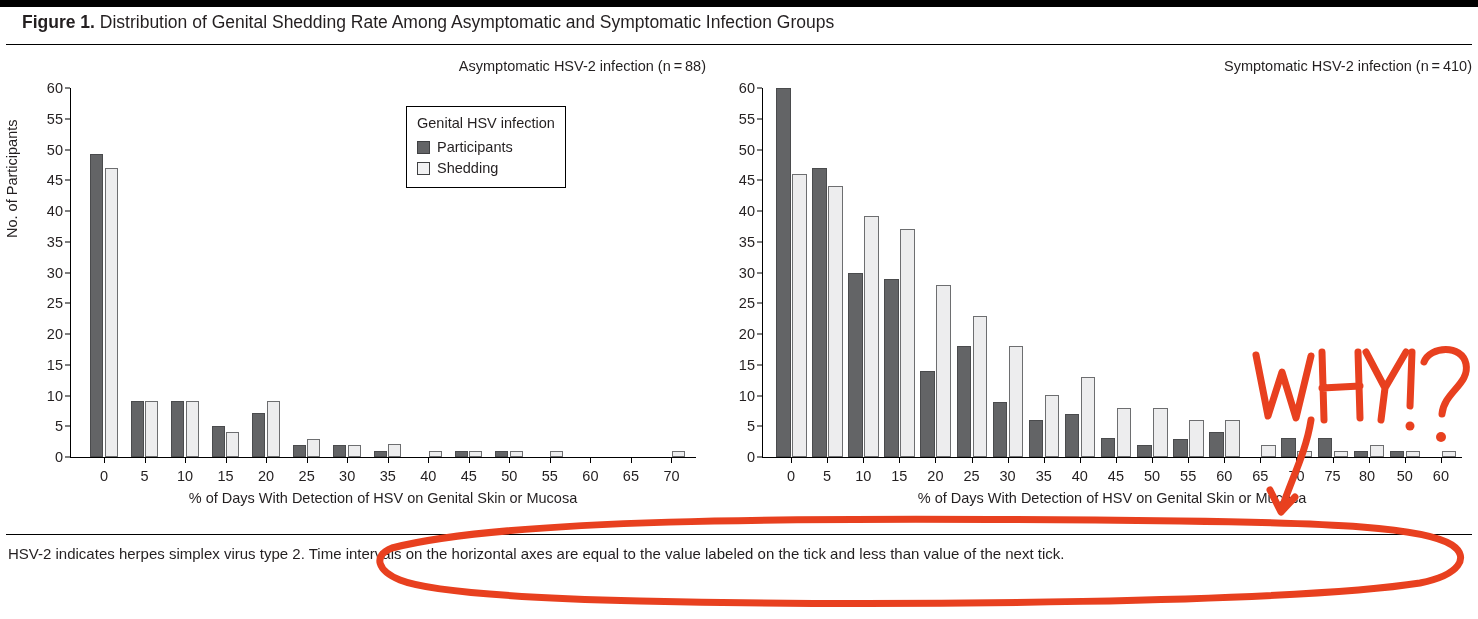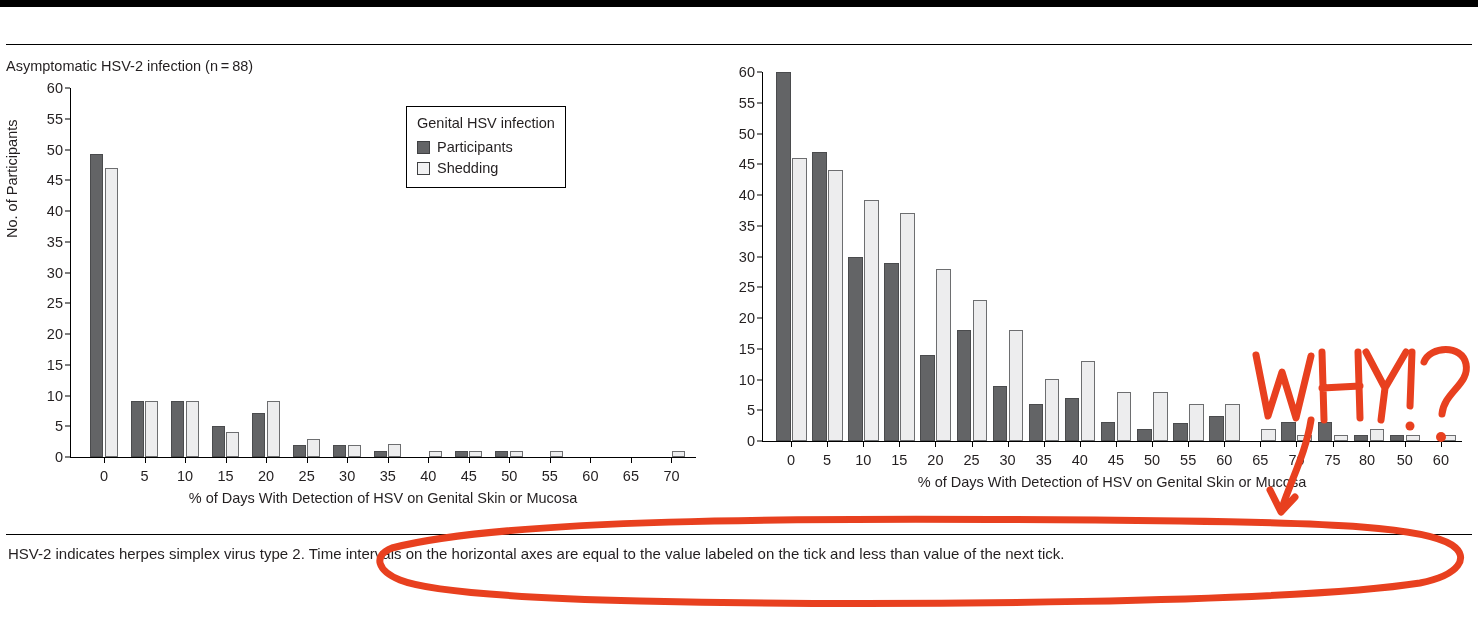--- a/index.html
+++ b/index.html
@@ -49,21 +49,21 @@
   .rule-bottom { top: 534px; }
 
   .panel {
     position: absolute;
     top: 58px;
   }
   .panel-left { left: 6px; width: 700px; }
   .panel-right { left: 710px; width: 762px; }
 
   .panel-title {
-    text-align: left;
+    text-align: right;
     font-size: 14.5px;
     color: #231f20;
     margin: 0;
     padding: 0;
   }
 
   .plot-wrap {
     position: relative;
     margin-top: 14px;
     height: 410px;
@@ -189,20 +189,23 @@
     pointer-events: none;
   }
 </style>
 </head>
 <body>
 
 <div id="page">
 
   <div class="topbar"></div>
 
+  <div class="fig-caption">
+    <span class="fig-label">Figure 1.</span><span> Distribution of Genital Shedding Rate Among Asymptomatic and Symptomatic Infection Groups</span>
+  </div>
 
   <div class="rule rule-top"></div>
 
   <div class="panel panel-left">
     <div class="panel-title">Asymptomatic HSV-2 infection (n = 88)</div>
     <div class="plot-wrap">
       <div class="ylabel">No. of Participants</div>
       <div class="axis-area" id="axis-left">
         <div class="yaxis-line"></div>
         <div class="xaxis-line"></div>
@@ -295,20 +298,21 @@
         </div>
         <div class="legend-row">
           <span class="swatch ovr"></span>
           <span>Shedding</span>
         </div>
       </div>
     </div>
   </div>
 
   <div class="panel panel-right">
+    <div class="panel-title">Symptomatic HSV-2 infection (n = 410)</div>
     <div class="plot-wrap">
       <div class="axis-area" id="axis-right">
         <div class="yaxis-line"></div>
         <div class="xaxis-line"></div>
         <div class="xlabel">% of Days With Detection of HSV on Genital Skin or Mucosa</div>
       <div class="ytick" style="top: 369px;">0</div>
           <div class="ytick-mark" style="top: 369px;"></div>
           <div class="ytick" style="top: 338.25px;">5</div>
           <div class="ytick-mark" style="top: 338.25px;"></div>
           <div class="ytick" style="top: 307.5px;">10</div>

